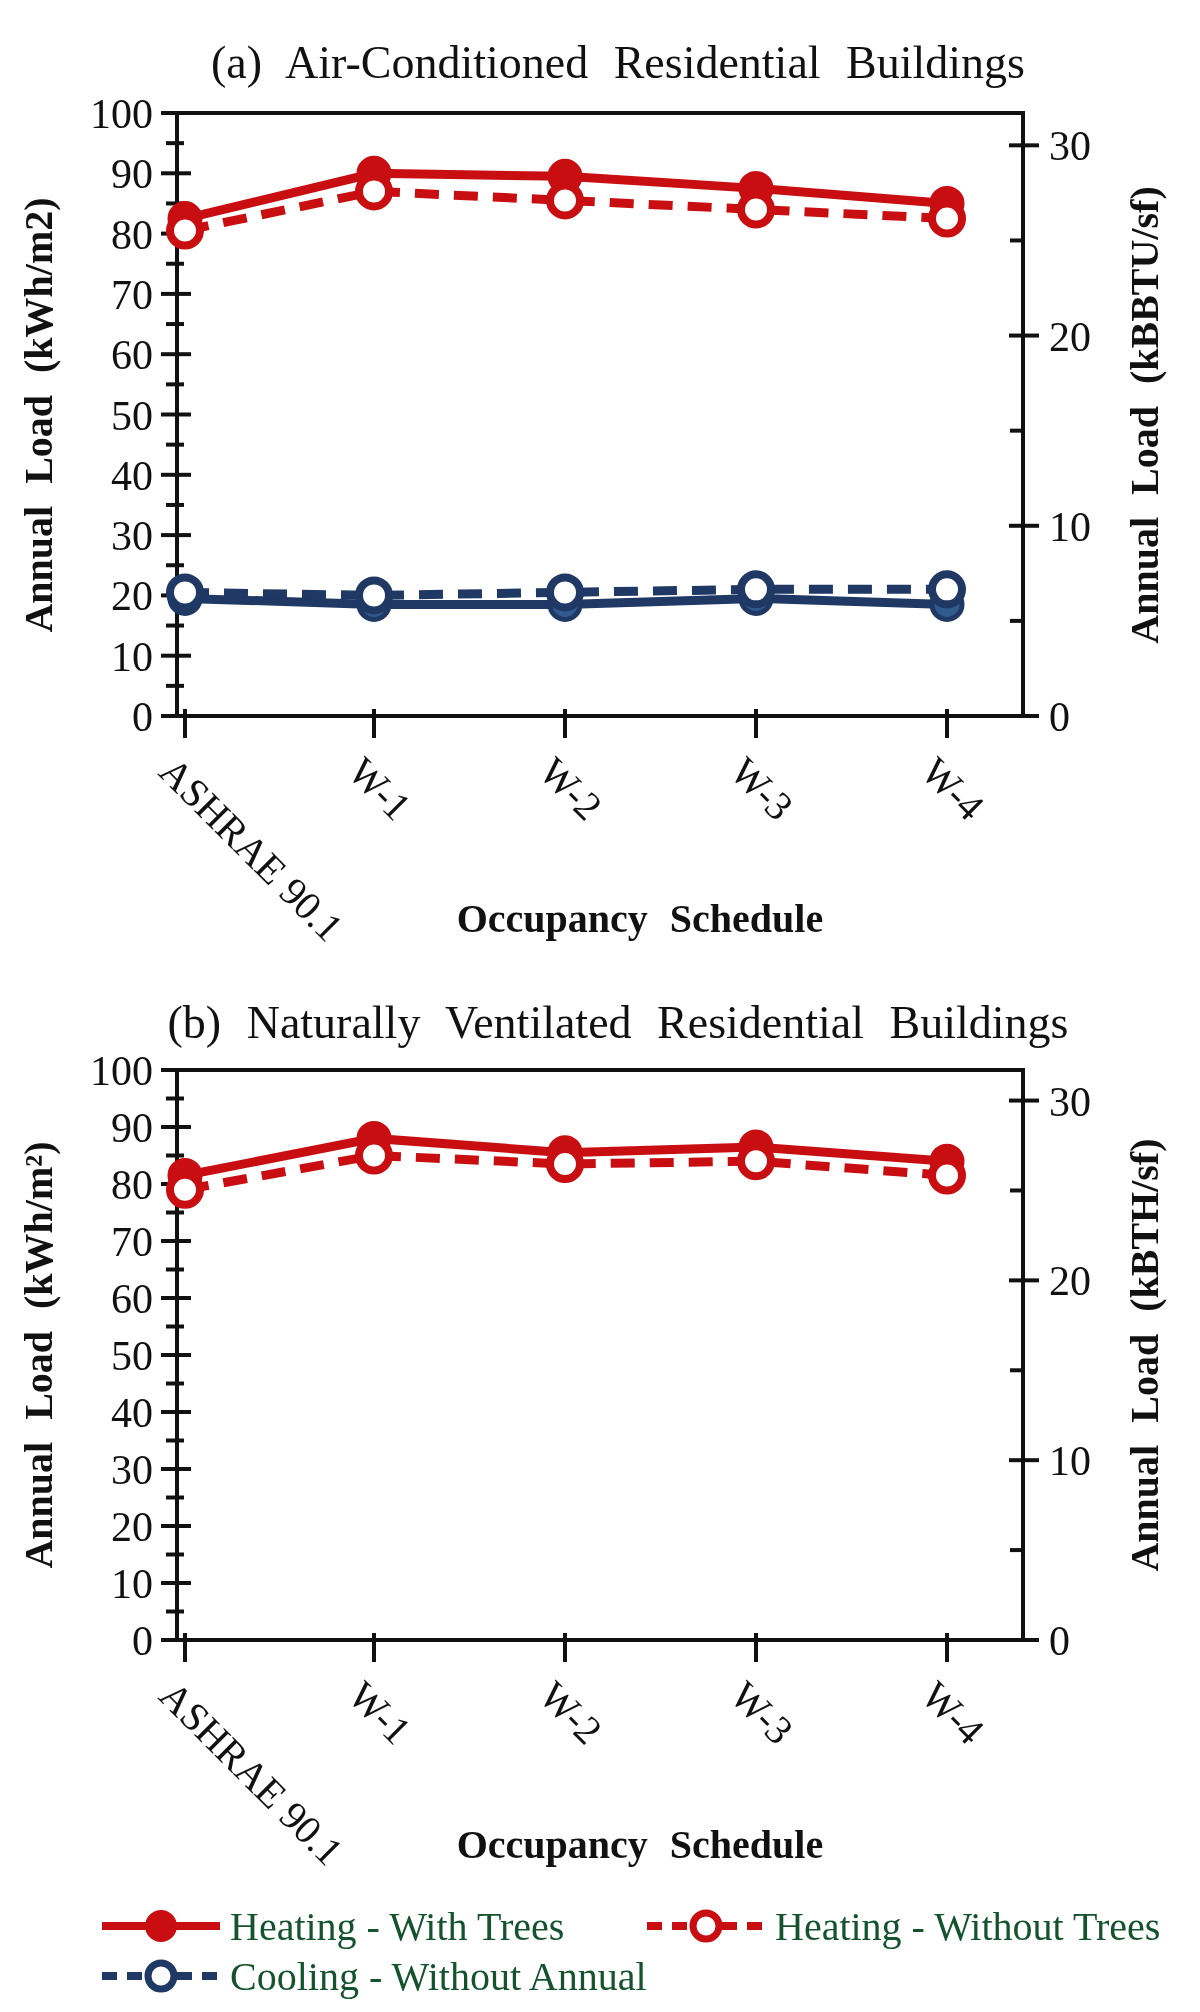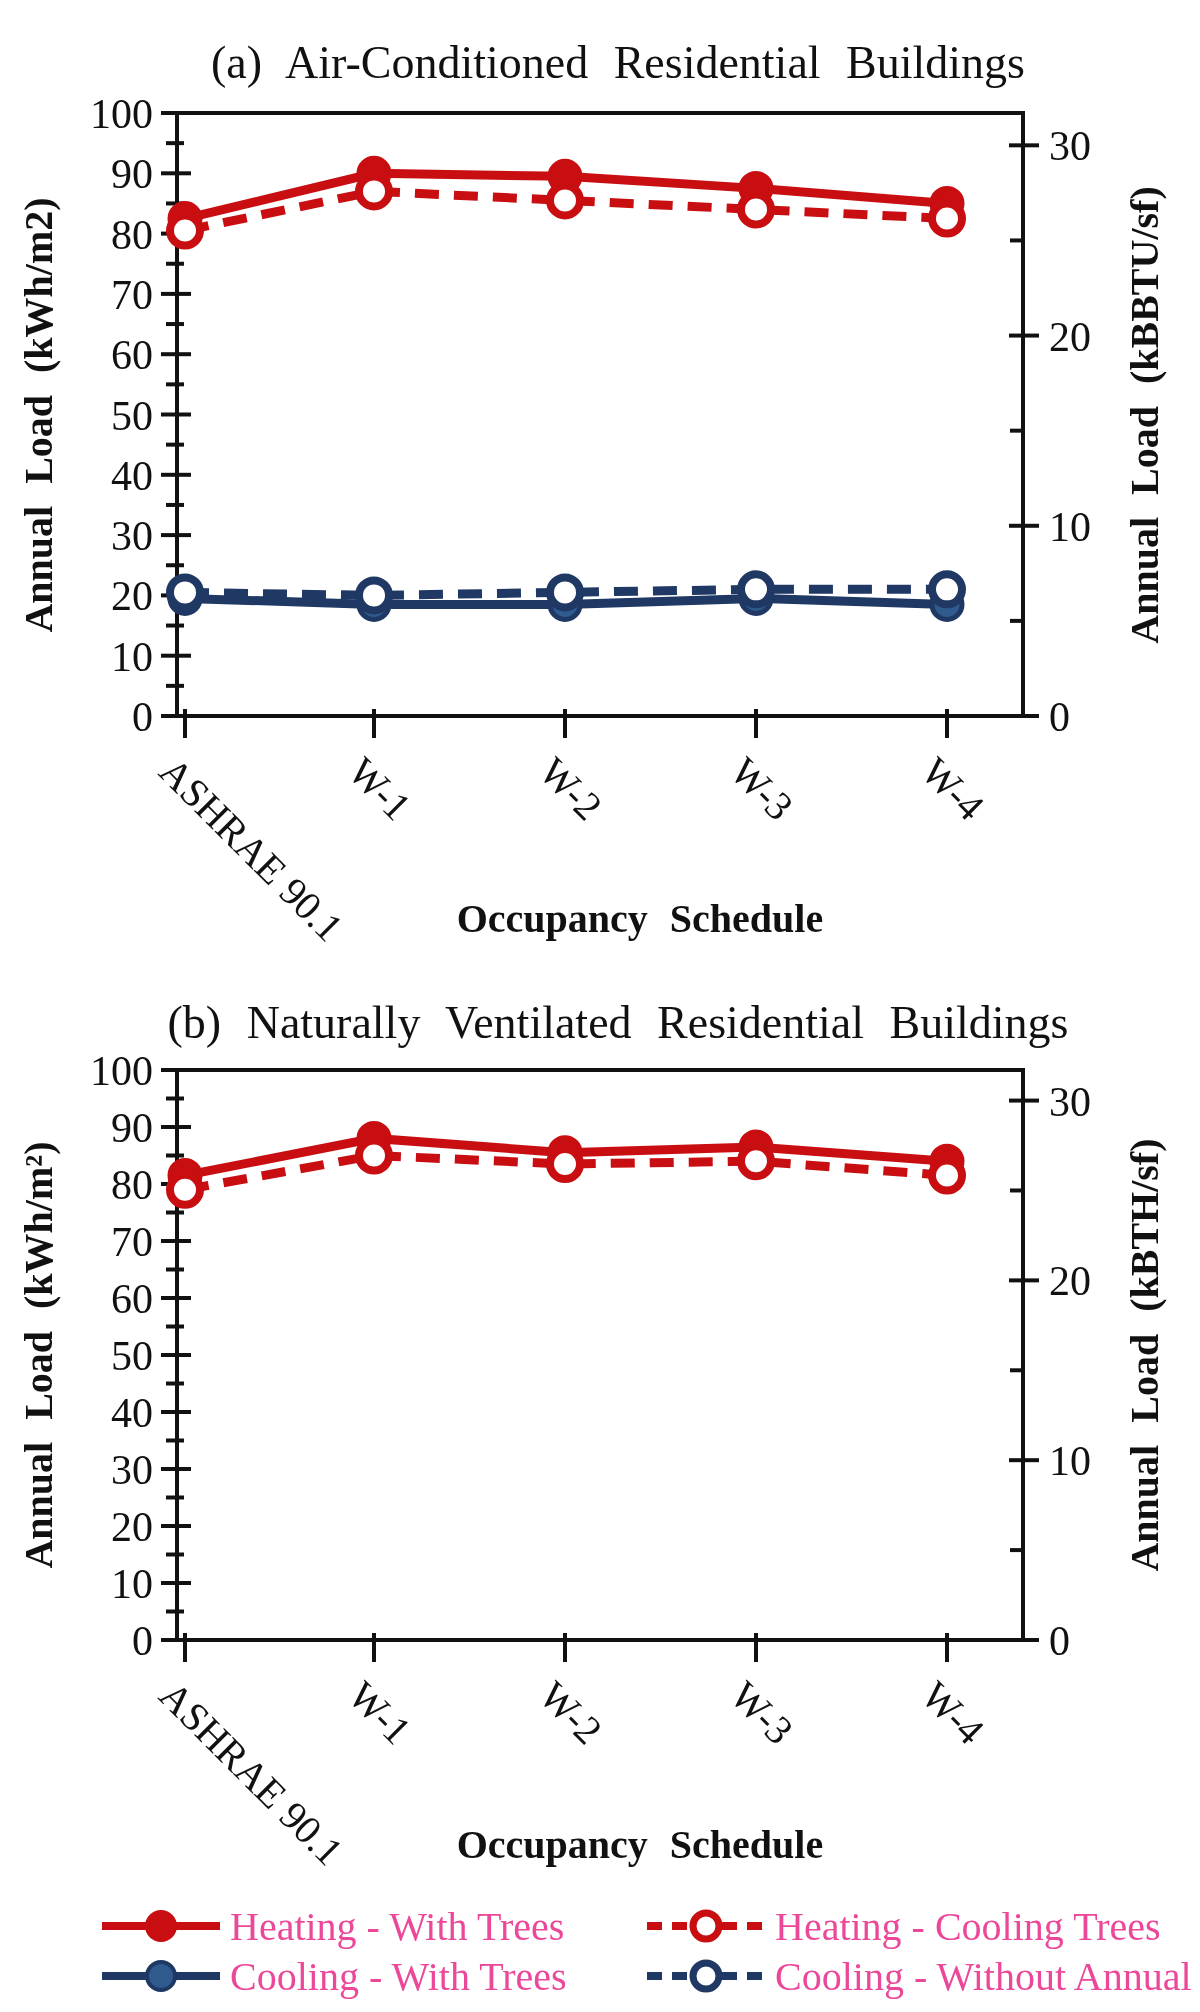--- a/index.html
+++ b/index.html
@@ -15,21 +15,21 @@
   .cat-label{font-size:40px;}
   .frame{fill:none;stroke:#111;stroke-width:4px;}
   .tick{stroke:#111;stroke-width:4px;}
   .series-line{fill:none;}
   .legend{
     position:absolute;left:100px;top:1903px;width:1100px;
     display:grid;grid-template-columns:545px auto;grid-row-gap:4px;
   }
   .legend-item{display:flex;align-items:center;height:46px;}
   .legend-item .sample{flex:0 0 122px;margin-right:8px;}
-  .legend-item span{font-size:40px;color:#ec4899;white-space:nowrap;}
+  .legend-item span{font-size:40px;color:#14532d;white-space:nowrap;}
 </style>
 </head>
 <body>
 
 <div class="page">
 
   <svg id="figure-svg" width="1200" height="2012" viewBox="0 0 1200 2012">
 
     <g>
       <text class="title" x="618" y="78" text-anchor="middle">(a) Air-Conditioned Residential Buildings</text>
@@ -200,28 +200,21 @@
         <line x1="2" y1="20" x2="120" y2="20" stroke-width="8" stroke="#C90E12"></line>
         <circle cx="61" cy="20" r="14" fill="#C90E12" stroke="#C90E12" stroke-width="4"></circle>
       </svg>
       <span>Heating - With Trees</span>
     </div>
     <div class="legend-item">
       <svg class="sample" width="122" height="40" viewBox="0 0 122 40">
         <line x1="2" y1="20" x2="120" y2="20" stroke-width="8" stroke="#C90E12" stroke-dasharray="15 10"></line>
         <circle cx="61" cy="20" r="13" fill="#FFFFFF" stroke="#C90E12" stroke-width="7"></circle>
       </svg>
-      <span>Heating - Cooling Trees</span>
-    </div>
-    <div class="legend-item">
-      <svg class="sample" width="122" height="40" viewBox="0 0 122 40">
-        <line x1="2" y1="20" x2="120" y2="20" stroke-width="8" stroke="#1F3864"></line>
-        <circle cx="61" cy="20" r="14" fill="#2F5B8F" stroke="#1F3864" stroke-width="4"></circle>
-      </svg>
-      <span>Cooling - With Trees</span>
+      <span>Heating - Without Trees</span>
     </div>
     <div class="legend-item">
       <svg class="sample" width="122" height="40" viewBox="0 0 122 40">
         <line x1="2" y1="20" x2="120" y2="20" stroke-width="8" stroke="#1F3864" stroke-dasharray="15 10"></line>
         <circle cx="61" cy="20" r="13" fill="#FFFFFF" stroke="#1F3864" stroke-width="7"></circle>
       </svg>
       <span>Cooling - Without Annual</span>
     </div>
   </div>
 

